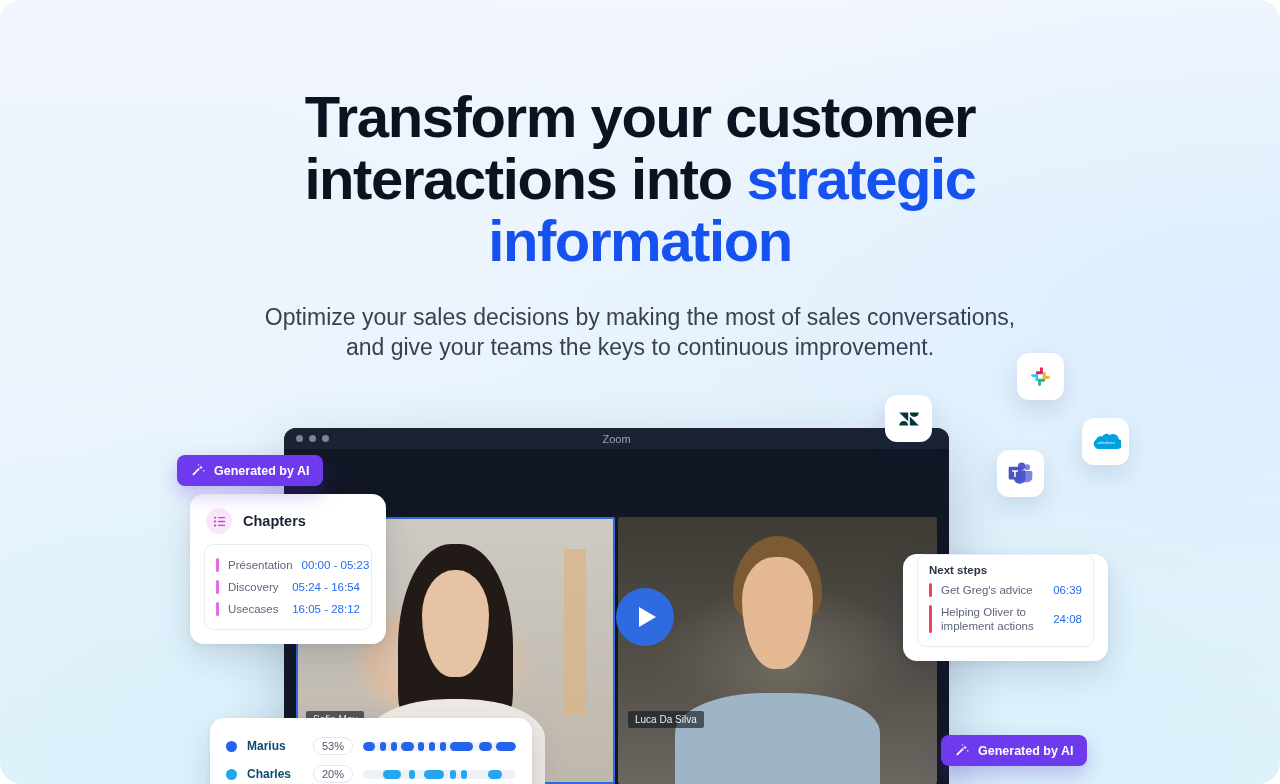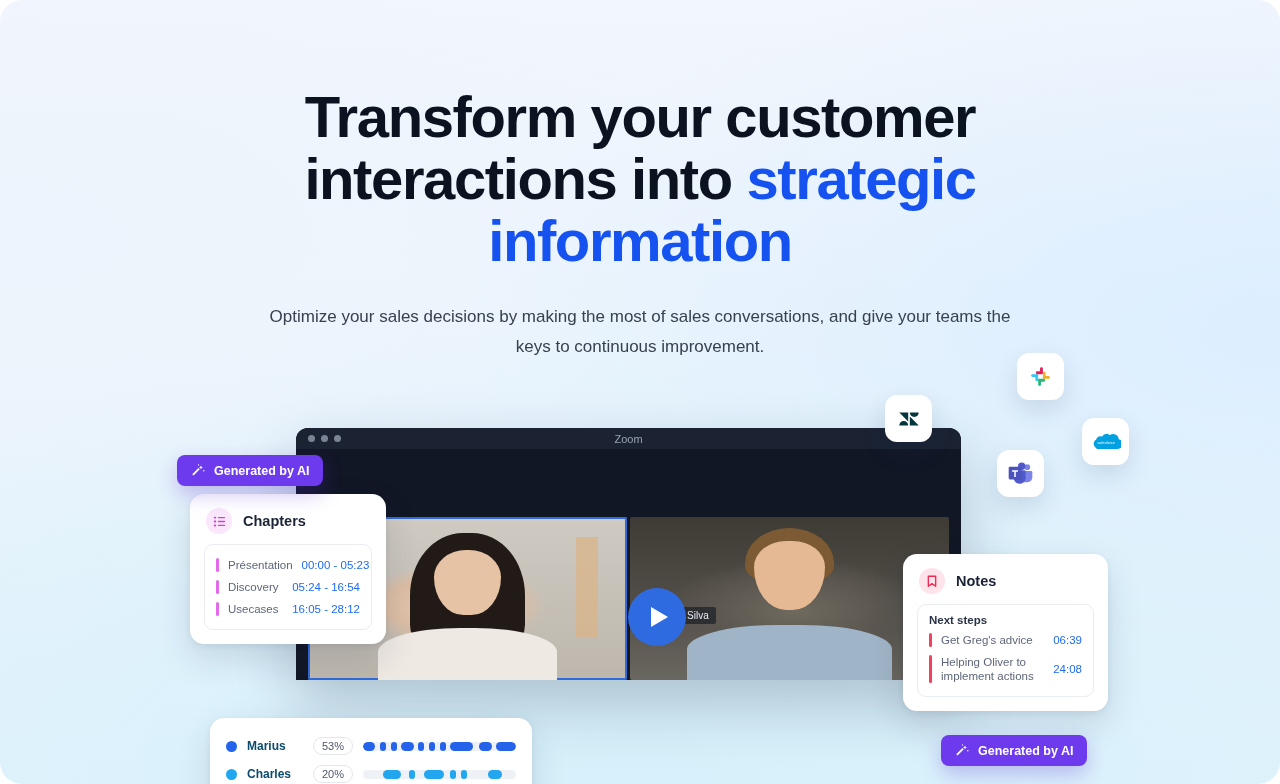--- a/index.html
+++ b/index.html
@@ -38,32 +38,32 @@
     letter-spacing: -1.4px;
     font-weight: 700;
     color: #0b1220;
     max-width: 740px;
     margin: 0 auto;
   }
   .hero h1 .accent { color: #1552f0; }
   .hero p {
     margin: 30px auto 0;
     max-width: 760px;
-    font-size: 17px;
+    font-size: 23px;
     line-height: 30px;
     color: #39414f;
   }
 
   
   .video-window {
     position: absolute;
-    left: 296px;
+    left: 284px;
     top: 428px;
     width: 665px;
-    height: 252px;
+    height: 356px;
     background: #121726;
     border-radius: 12px 12px 0 0;
     overflow: hidden;
     box-shadow: 0 26px 60px rgba(18,30,60,.22);
   }
   .window-bar {
     position: relative;
     height: 21px;
     background: #1b2333;
     display: flex;
@@ -417,28 +417,20 @@
         </div>
         <div class="row">
           <span class="bar bar-pink"></span>
           <span class="row-label">Usecases</span>
           <span class="row-time">16:05 - 28:12</span>
         </div>
       </div>
   </div>
 
   <div class="card" id="notes-card">
-    <div class="card-head">
-      <div class="card-ico ico-notes">
-        <svg width="12" height="13" viewBox="0 0 14 16" fill="none">
-          <path d="M2.5 1.5h9v12.3l-4.5-3.2-4.5 3.2z" stroke="#ef2b53" stroke-width="1.7" stroke-linejoin="round"></path>
-        </svg>
-      </div>
-      <div class="card-title">Notes</div>
-    </div>
     <div class="card-inner">
       <div class="notes-sub">Next steps</div>
       <div id="notes-list">
           <div class="row">
             <span class="bar bar-red"></span>
             <span class="row-label">Get Greg's advice</span>
             <span class="row-time">06:39</span>
           </div>
           <div class="row">
             <span class="bar bar-red"></span>

